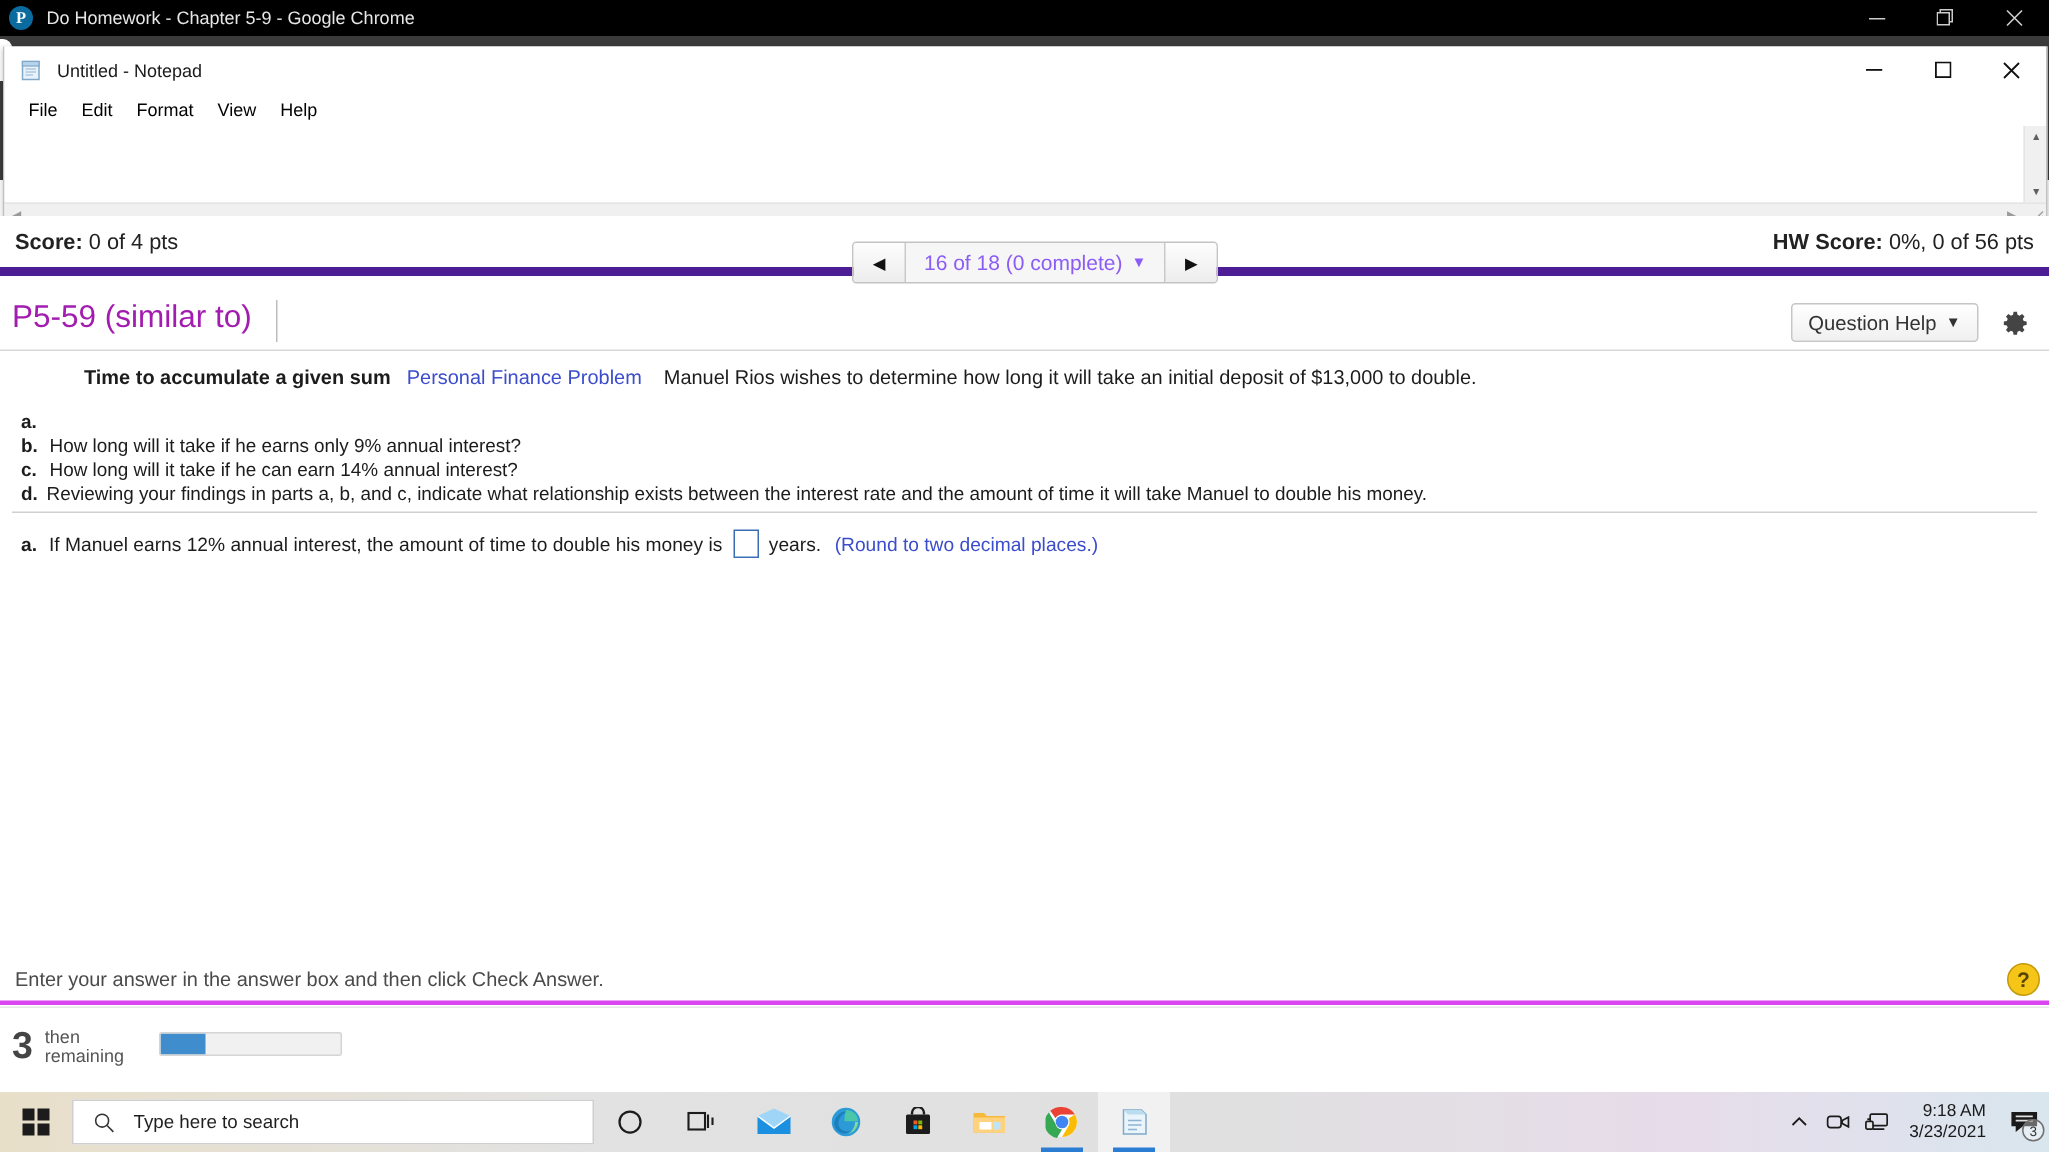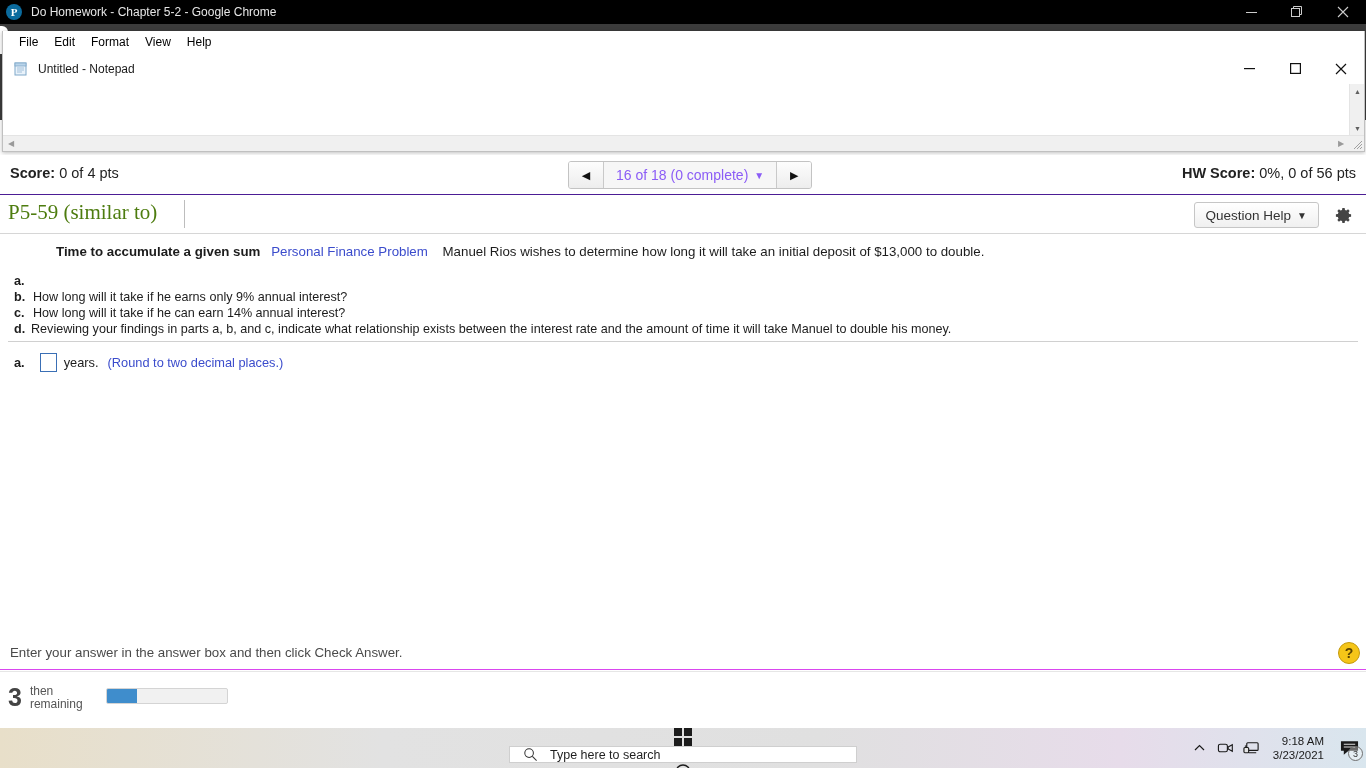--- a/index.html
+++ b/index.html
@@ -96,22 +96,22 @@
   }
   .np-arrow-lf { left: 0; }
   .np-arrow-rt { right: 15px; }
   #np-grip {
     position: absolute; right: 1px; bottom: 1px; width: 13px; height: 13px; color: #9a9a9a;
     font-size: 8px; line-height: 8px;
   }
 
   
   #score-bar {
-    position: absolute; left: 0; top: 155px; width: 1366px; height: 40px;
-    background: #ffffff; border-bottom: 1px solid #4c1d95;
+    position: absolute; left: 0; top: 144px; width: 1366px; height: 40px;
+    background: #ffffff; border-bottom: 6px solid #4c1d95;
   }
   #score-left {
     position: absolute; left: 10px; top: 10px; font-size: 14.5px; color: #222222;
   }
   #score-left b { font-weight: bold; }
   #score-right {
     position: absolute; right: 10px; top: 10px; font-size: 14.5px; color: #222222;
   }
   #nav-pager {
     position: absolute; left: 568px; top: 161px; display: flex; align-items: stretch;
@@ -129,21 +129,21 @@
   #pager-label {
     display: flex; align-items: center; justify-content: center; gap: 6px;
     padding: 0 12px; font-size: 14px; color: #8b5cf6; background: #f6f6f6;
   }
 
   #title-bar {
     position: absolute; left: 0; top: 196px; width: 1366px; height: 38px;
     background: #ffffff; border-bottom: 1px solid #d6d6d6;
   }
   #exercise-title {
-    position: absolute; left: 8px; top: 4px; font-size: 21px; color: #4d7c0f; font-family: Liberation Serif, serif;
+    position: absolute; left: 8px; top: 4px; font-size: 21px; color: #a21caf;
   }
   #title-divider {
     position: absolute; left: 184px; top: 200px; width: 1px; height: 28px; background: #bdbdbd;
   }
   #question-help-btn {
     position: absolute; right: 47px; top: 202px; height: 26px;
     display: flex; align-items: center; gap: 6px; padding: 0 11px;
     border: 1px solid #c6c6c6; border-radius: 3px;
     background: linear-gradient(#ffffff, #f0f0f0);
     font-size: 13.5px; color: #333333; text-align: center;
@@ -179,21 +179,21 @@
   }
   #answer-line .alabel { font-weight: bold; margin-right: 8px; }
   #answer-box {
     width: 17px; height: 19px; border: 1px solid #3a6fb5; background: #ffffff;
     margin: 0 7px; display: inline-block;
   }
   #answer-line .rnd { color: #3b4ccc; margin-left: 9px; }
 
   #instruction-bar {
     position: absolute; left: 0; top: 638px; width: 1366px; height: 32px;
-    border-bottom: 1px solid #d946ef; background: #ffffff; text-align: center;
+    border-bottom: 3px solid #d946ef; background: #ffffff; text-align: center;
   }
   #instruction-text {
     position: absolute; left: 10px; top: 7px; font-size: 13.3px; color: #4a4a4a;
   }
   #help-circle {
     position: absolute; right: 6px; top: 642px; width: 22px; height: 22px;
     border-radius: 50%; background: #f5c518; border: 1px solid #c49a0c;
     color: #5a4300; font-weight: bold; font-size: 14px;
     display: flex; align-items: center; justify-content: center;
   }
@@ -212,21 +212,21 @@
   #progress-track {
     position: absolute; left: 106px; top: 688px; width: 122px; height: 16px;
     background: #f1f1f1; border: 1px solid #d4d4d4; border-radius: 2px; overflow: hidden;
   }
   #progress-fill { height: 100%; background: #3f8dcc; }
 
   
   #taskbar {
     position: absolute; left: 0; top: 728px; width: 1366px; height: 40px;
     background: linear-gradient(90deg,#e8dfc9 0%,#e2e2e2 28%,#e0e0e0 60%,#e7dcea 82%,#d9e6ee 100%);
-    display: flex; align-items: center; flex-direction: column;
+    display: flex; align-items: center;
   }
   #start-button {
     width: 48px; height: 40px; display: flex; align-items: center; justify-content: center;
   }
   #win-logo { display: grid; grid-template-columns: 8px 8px; grid-template-rows: 8px 8px; gap: 2px; }
   #win-logo i { background: #1c1c1c; display: block; }
   #search-box {
     width: 348px; height: 30px; background: #ffffff; border: 1px solid #cfcfcf;
     display: flex; align-items: center; margin-left: 0px;
   }
@@ -265,21 +265,21 @@
 <body>
 
 <div id="chrome-window">
 
   <div id="chrome-tabstrip">
     <div id="chrome-tab-sliver"></div>
   </div>
 
   <div id="chrome-titlebar">
     <div id="chrome-favicon">P</div>
-    <div id="chrome-title">Do Homework - Chapter 5-2 - Google Chrome</div>
+    <div id="chrome-title">Do Homework - Chapter 5-9 - Google Chrome</div>
     <div class="chrome-winbtns">
       <div class="chrome-winbtn">
         <svg width="11" height="11" viewBox="0 0 11 11">
             <rect x="0" y="5" width="11" height="1" fill="#cccccc"></rect>
           </svg>
       </div>
       <div class="chrome-winbtn">
         <svg width="12" height="12" viewBox="0 0 12 12">
           <rect x="0.5" y="2.5" width="8" height="8" fill="none" stroke="#cccccc" stroke-width="1"></rect>
           <path d="M2.5 2.5 V0.5 H10.5 V8.5 H8.5" fill="none" stroke="#cccccc" stroke-width="1"></path>
@@ -287,28 +287,20 @@
       </div>
       <div class="chrome-winbtn">
         <svg width="12" height="12" viewBox="0 0 12 12">
           <path d="M1 1 L11 11 M11 1 L1 11" stroke="#cccccc" stroke-width="1.1" fill="none"></path>
         </svg>
       </div>
     </div>
   </div>
 
   <div id="notepad-window">
-    <div id="notepad-menubar">
-      <div>File</div>
-      <div>Edit</div>
-      <div>Format</div>
-      <div>View</div>
-      <div>Help</div>
-    </div>
-
     <div id="notepad-titlebar">
       <div id="notepad-icon">
         <svg width="16" height="16" viewBox="0 0 16 16">
           <rect x="2" y="2" width="11" height="12" fill="#e9f2fa" stroke="#7fa8c9" stroke-width="1"></rect>
           <rect x="2" y="2" width="11" height="3" fill="#b9d4ea" stroke="#7fa8c9" stroke-width="0.8"></rect>
           <path d="M4 7 H11 M4 9 H11 M4 11 H9" stroke="#8fb4d2" stroke-width="0.8"></path>
         </svg>
       </div>
       <div id="notepad-title">Untitled - Notepad</div>
       <div class="np-winbtns">
@@ -323,20 +315,28 @@
             </svg>
         </div>
         <div class="np-winbtn">
           <svg width="12" height="12" viewBox="0 0 12 12">
               <path d="M1 1 L11 11 M11 1 L1 11" stroke="#111111" stroke-width="1.2" fill="none"></path>
             </svg>
         </div>
       </div>
     </div>
 
+    <div id="notepad-menubar">
+      <div>File</div>
+      <div>Edit</div>
+      <div>Format</div>
+      <div>View</div>
+      <div>Help</div>
+    </div>
+
     <div id="notepad-textarea"></div>
 
     <div id="np-vscroll">
       <div class="np-arrow-up">▲</div>
       <div class="np-arrow-dn">▼</div>
     </div>
 
     <div id="np-hscroll">
       <div class="np-arrow-lf">◀</div>
       <div class="np-arrow-rt">▶</div>
@@ -412,20 +412,21 @@
       <div class="part-row">
         <span class="part-letter wide">d.</span>
         <span>Reviewing your findings in parts a, b, and c, indicate what relationship exists between the interest rate and the amount of time it will take Manuel to double his money.</span>
       </div>
     </div>
 
     <div id="rule-1"></div>
 
     <div id="answer-line">
       <span class="alabel">a.</span>
+      <span>If Manuel earns 12% annual interest, the amount of time to double his money is</span>
       <span id="answer-box"></span>
       <span>years.</span>
       <span class="rnd">(Round to two decimal places.)</span>
     </div>
   </div>
 
   <div id="instruction-bar">
     <div id="instruction-text">Enter your answer in the answer box and then click Check Answer.</div>
   </div>
   <div id="help-circle">?</div>

